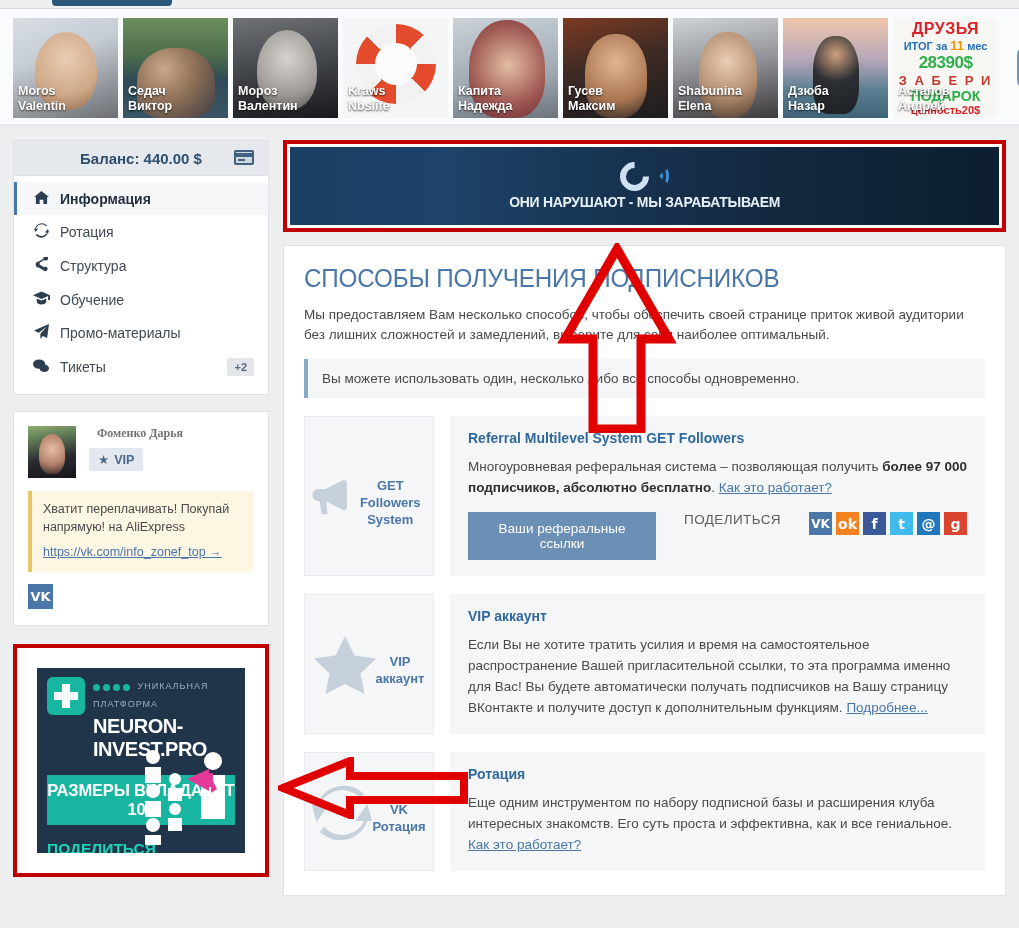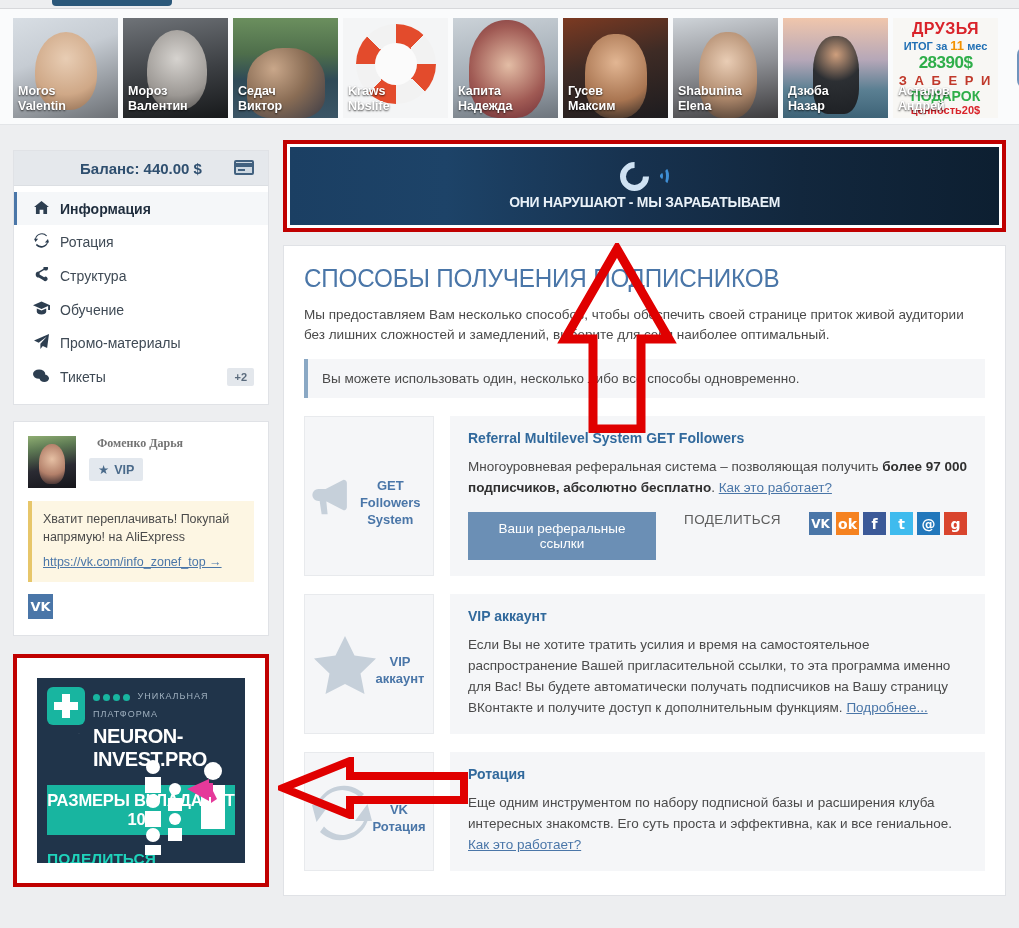--- a/index.html
+++ b/index.html
@@ -83,21 +83,21 @@
   .ad-l2 b{ color:#f39200; font-size:13px;}
   .ad-l3{ color:#5b2d8e; font-weight:bold; font-size:17px; letter-spacing:-.5px;}
   .ad-l3 span{ color:#2fae4a; }
   .ad-l4{ color:#c0392b; font-weight:bold; font-size:13px; letter-spacing:2px;}
   .ad-l5{ color:#2fae4a; font-weight:bold; font-size:14px;}
   .ad-l6{ color:#5b2d8e; font-weight:bold; font-size:11px;}
   .ad-l6 span{ color:#d9232a; }
 
   
   .page{ position:absolute; left:0; top:126px; width:1019px; }
-  .col-left{ position:absolute; left:13px; top:24px; width:256px; }
+  .col-left{ position:absolute; left:13px; top:14px; width:256px; }
   .col-right{ position:absolute; left:283px; top:14px; width:723px; }
 
   .card{ background:#fff; border:1px solid #e0e2e6; }
 
   
   .balance{
     height:35px; background:#e5e8ec; border-bottom:1px solid #dcdfe3;
     display:flex; align-items:center; justify-content:center; position:relative;
   }
   .balance-text{ color:#2f4f6f; font-weight:bold; font-size:15px; }
@@ -251,32 +251,32 @@
 
     <div class="friend">
       <div class="photo ph1"></div>
       <div class="name">
         <div>Moros</div>
         <div>Valentin</div>
       </div>
     </div>
 
     <div class="friend">
+      <div class="photo ph3"></div>
+      <div class="name">
+        <div>Седач</div>
+        <div>Виктор</div>
+      </div>
+    </div>
+
+    <div class="friend">
       <div class="photo ph2"></div>
       <div class="name">
         <div>Мороз</div>
         <div>Валентин</div>
-      </div>
-    </div>
-
-    <div class="friend">
-      <div class="photo ph3"></div>
-      <div class="name">
-        <div>Седач</div>
-        <div>Виктор</div>
       </div>
     </div>
 
     <div class="friend">
       <div class="photo ph4"></div>
       <div class="name">
         <div>Kraws</div>
         <div>Nbslife</div>
       </div>
     </div>

